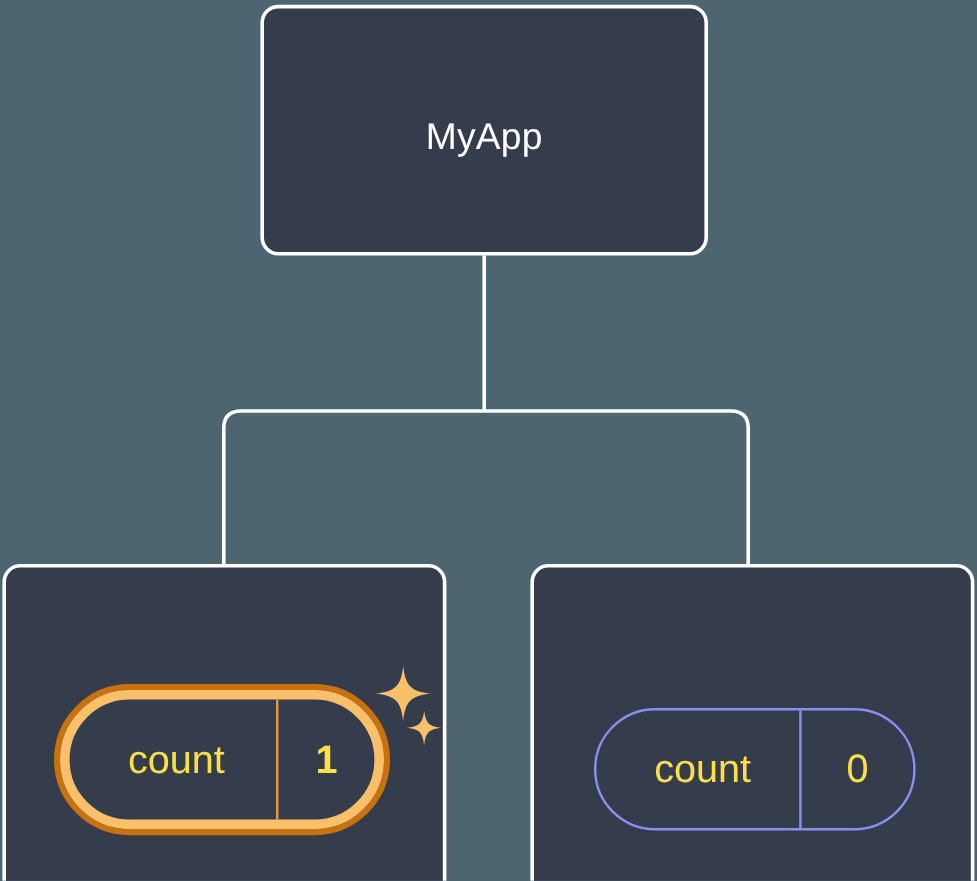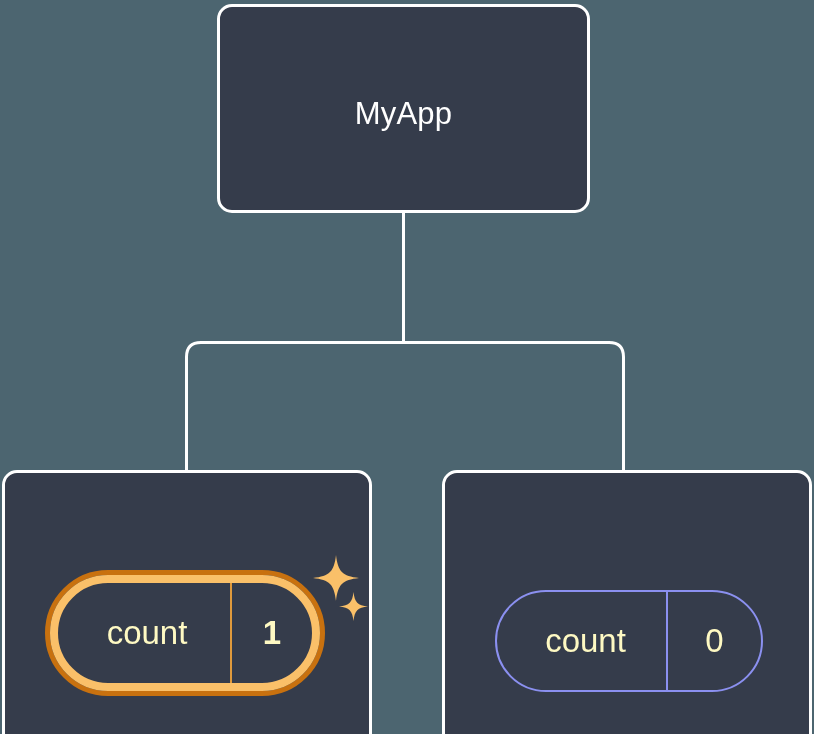--- a/index.html
+++ b/index.html
@@ -78,21 +78,21 @@
   .pill {
     position: absolute;
     box-sizing: border-box;
     display: flex;
     align-items: stretch;
   }
   .pill-cell {
     display: flex;
     align-items: center;
     justify-content: center;
-    color: #fef9c3;
+    color: #fde047;
     white-space: nowrap;
   }
 
   
   .pill-normal {
     left: 495px;
     top: 590px;
     width: 268px;
     height: 102px;
     border: 2px solid #8b90f0;

